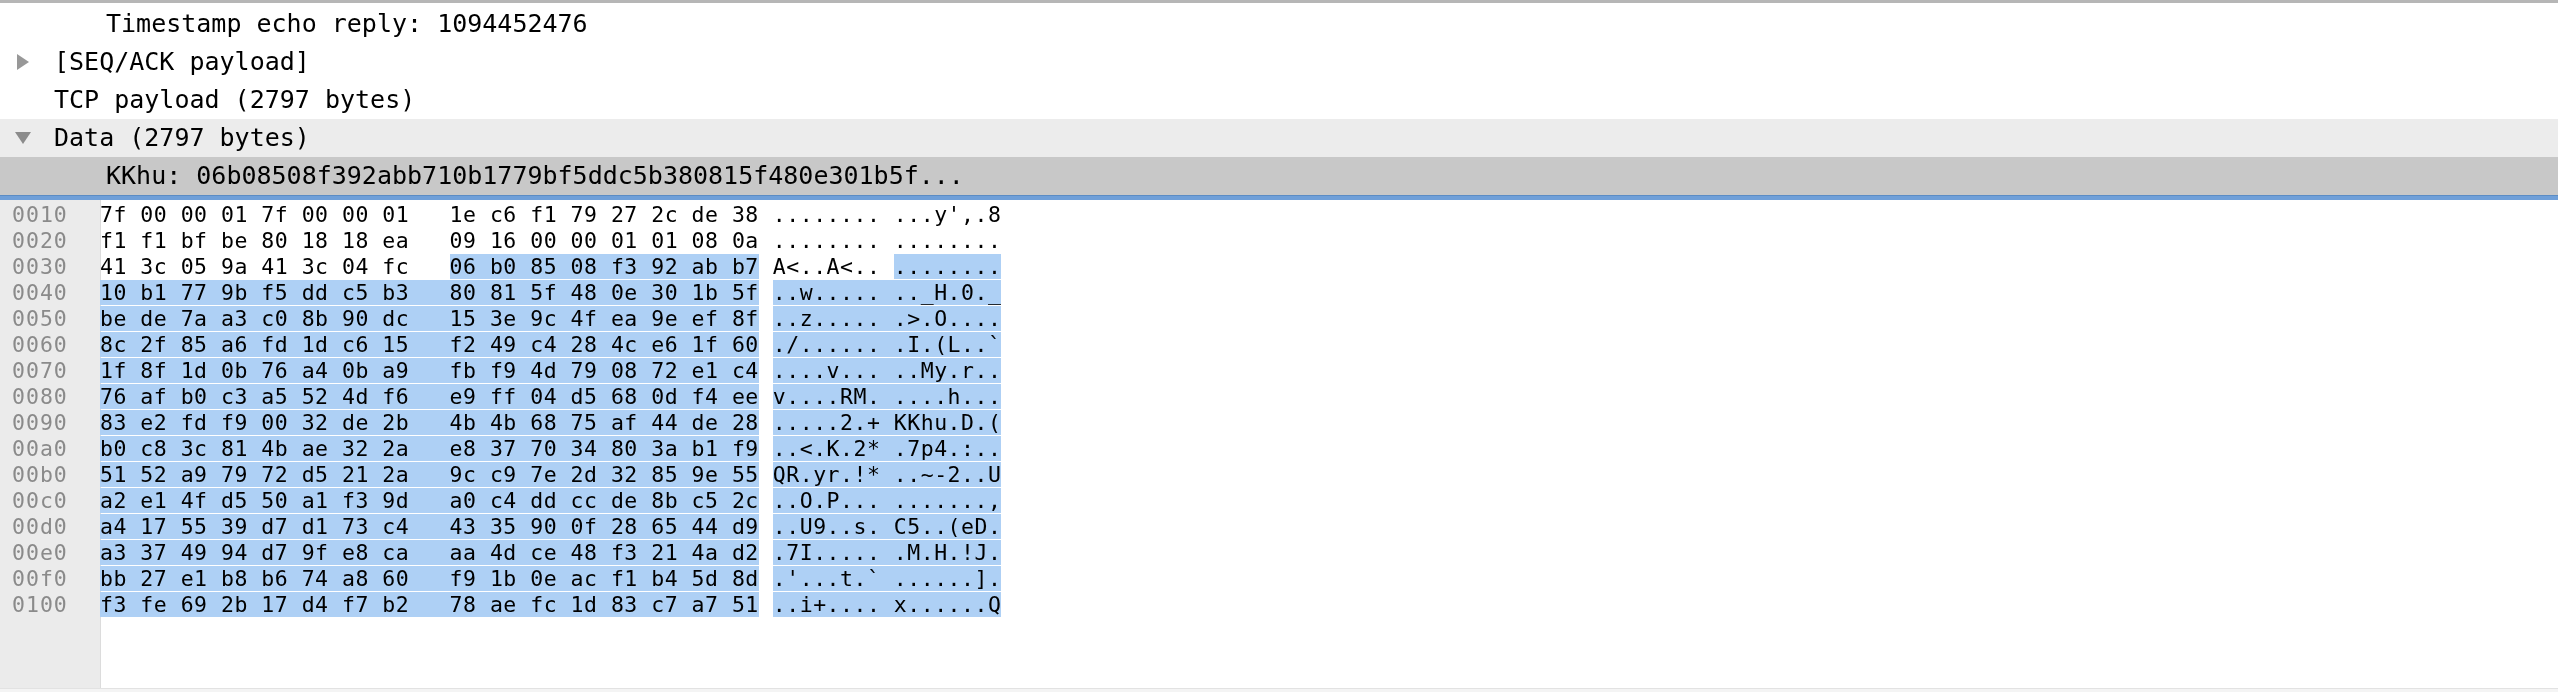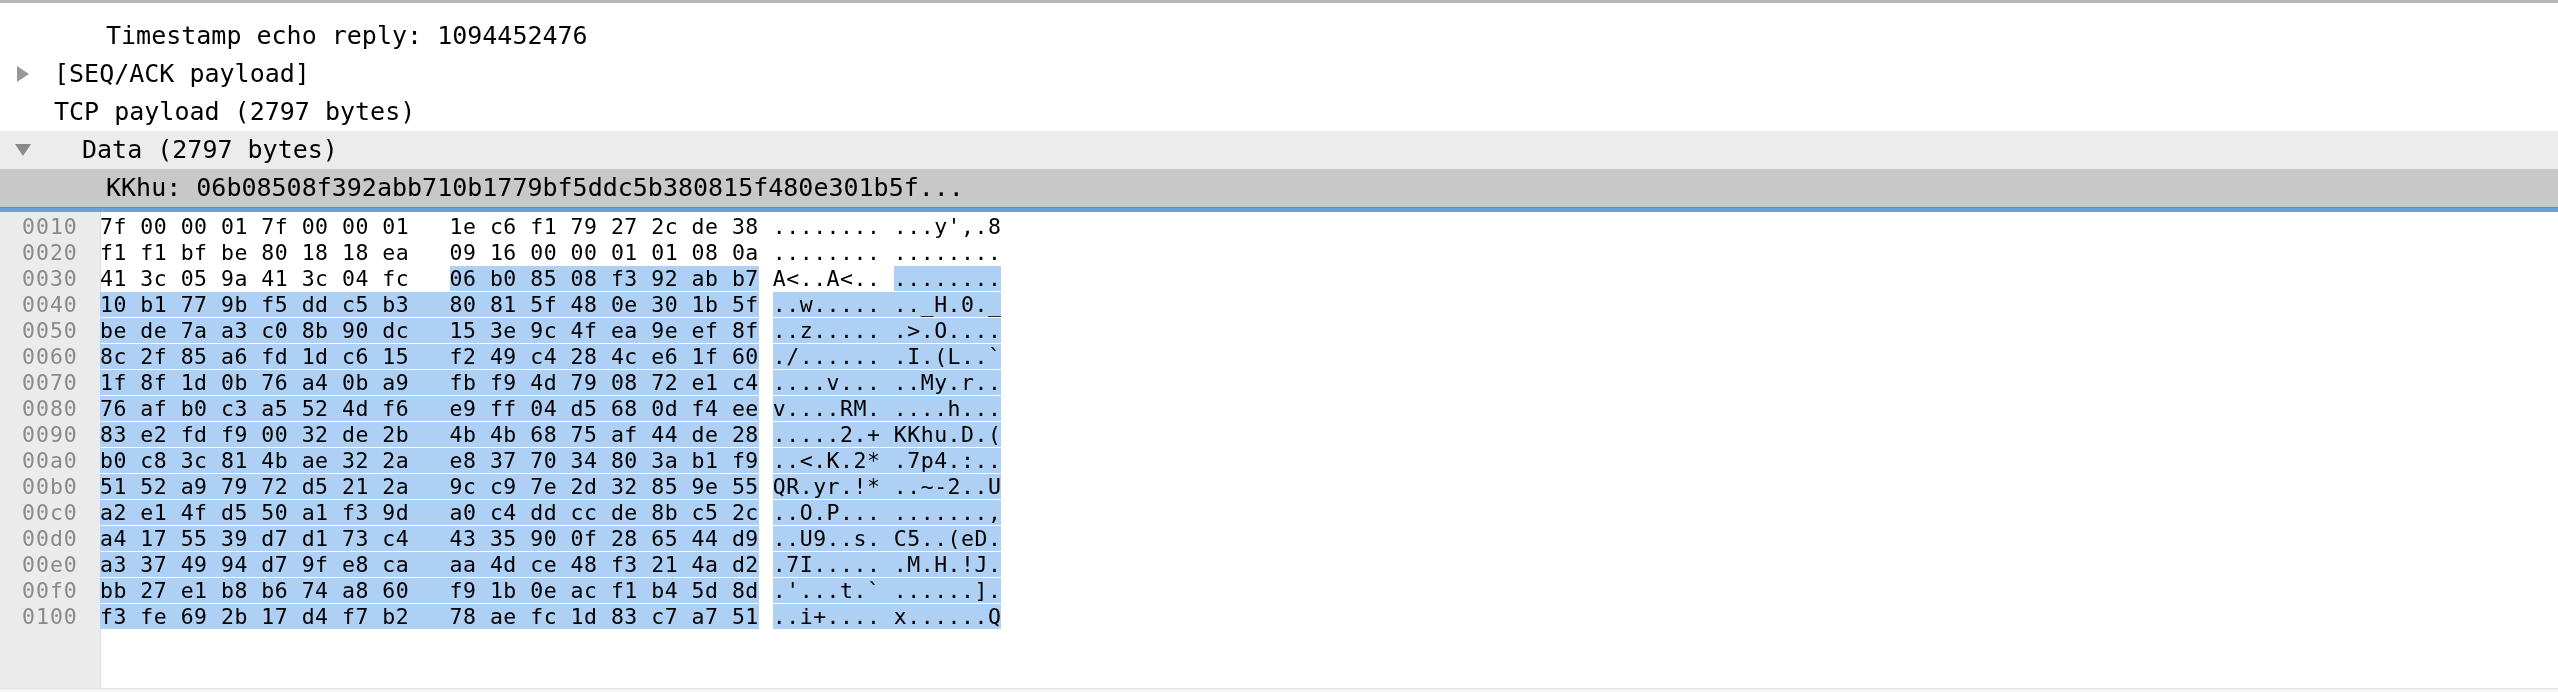--- a/index.html
+++ b/index.html
@@ -26,39 +26,38 @@
   .pane-top-rule {
     height: 3px;
     background: #b6b6b6;
     flex: 0 0 auto;
   }
 
   
   .detail-pane {
     flex: 0 0 auto;
     background: #ffffff;
-    padding-top: 14px;
+    padding-top: 2px;
     position: relative;
   }
   .tree-row {
     height: 38px;
     line-height: 38px;
     display: flex;
     align-items: center;
     font-family: "DejaVu Sans Mono", monospace;
     font-size: 25px;
     color: #000000;
     white-space: pre;
   }
   .tree-row.selected-row {
     background: #c8c8c8;
   }
   .tree-row.data-node-row {
     background: #ececec;
-    gap: 28px;
   }
   .twisty {
     width: 46px;
     flex: 0 0 auto;
     display: flex;
     align-items: center;
     justify-content: center;
     height: 38px;
   }
   .twisty .arrow-right {
@@ -119,21 +118,21 @@
     display: flex;
     align-items: stretch;
     white-space: pre;
     font-family: "DejaVu Sans Mono", monospace;
     font-size: 21.5px;
   }
   .hex-offset {
     width: 100px;
     flex: 0 0 auto;
     color: #8a8a8a;
-    padding-left: 22px;
+    padding-left: 12px;
     box-sizing: border-box;
     letter-spacing: 1px;
   }
   .hex-bytes {
     flex: 0 0 auto;
     color: #000000;
     padding-right: 8px;
     box-sizing: border-box;
     letter-spacing: 0.5px;
     position: relative;

